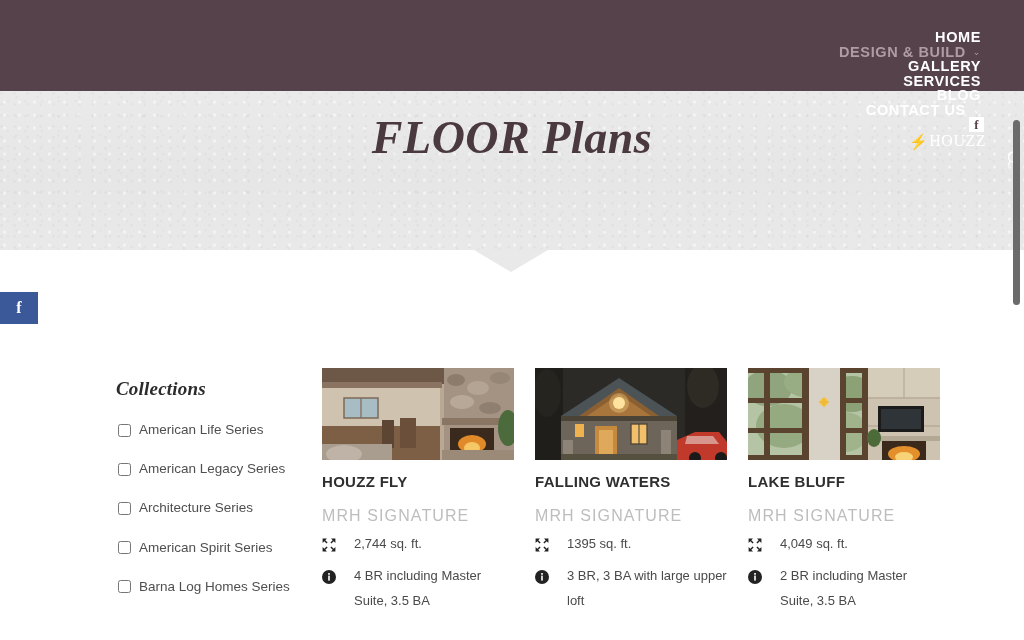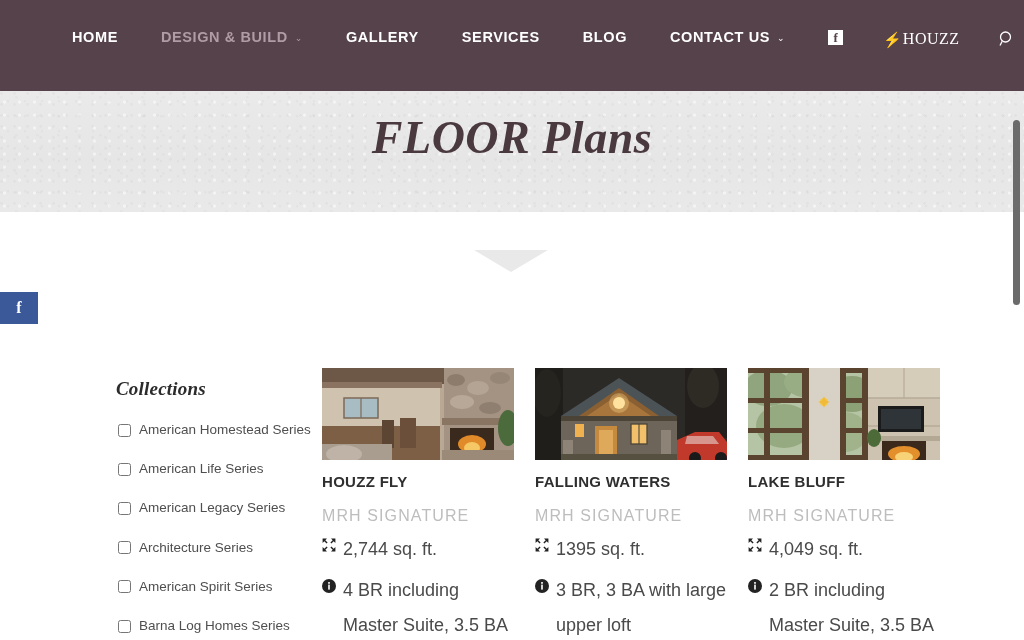--- a/index.html
+++ b/index.html
@@ -25,22 +25,23 @@
     background: #56424b;
     z-index: 30;
   }
 
   .nav-row {
     position: absolute;
     left: 0; right: 0;
     top: 30px;
     height: 30px;
     display: flex;
-    align-items: flex-start;
-    padding-left: 72px;
+    align-items: flex-end;
+    padding-left: 93px;
+    flex-direction: column;
   }
 
   .nav-item {
     font-size: 14.5px;
     font-weight: bold;
     letter-spacing: 0.6px;
     color: #ffffff;
     text-decoration: none;
     white-space: nowrap;
     margin-right: 43px;
@@ -99,21 +100,21 @@
     width: 18px; height: 18px;
     cursor: pointer;
   }
   .nav-search svg { display: block; }
 
   
   .hero {
     position: absolute;
     top: 91px; left: 0;
     width: 1024px;
-    height: 121px;
+    height: 159px;
     background:
       radial-gradient(circle at 12% 22%, rgba(0,0,0,.030) 0 1px, transparent 1.6px),
       radial-gradient(circle at 47% 68%, rgba(0,0,0,.028) 0 1px, transparent 1.6px),
       radial-gradient(circle at 78% 33%, rgba(0,0,0,.025) 0 1px, transparent 1.6px),
       radial-gradient(circle at 30% 85%, rgba(255,255,255,.5) 0 1.2px, transparent 2px),
       linear-gradient(180deg, #eaeaea 0%, #e6e6e6 55%, #e9e9e9 100%);
     background-size: 13px 11px, 17px 15px, 21px 19px, 15px 13px, 100% 100%;
     overflow: hidden;
     padding-left: 43px;
   }
@@ -250,23 +251,24 @@
     color: #bdbdbd;
     letter-spacing: 1.1px;
     margin-top: 15px;
     line-height: 1.2;
   }
 
   .card-spec {
     display: flex;
     align-items: flex-start;
     margin-top: 7px;
-    font-size: 18px;
+    font-size: 13px;
     color: #4a4a4a;
     line-height: 1.9;
+    gap: 11px;
   }
 
   .spec-icon {
     flex: none;
     width: 14px;
     height: 14px;
     margin-right: 7px;
     margin-top: 6px;
     color: #222222;
   }
@@ -378,24 +380,20 @@
 </section>
 <div class="hero-notch"></div>
 
 <div class="fb-share-tab">f</div>
 
 <main class="content">
 
   <aside class="sidebar">
     <div class="collections-title">Collections</div>
 
-    <label class="filter-row">
-      <input type="checkbox" style="">
-      <span class="filter-label">American Homestead Series</span>
-    </label>
 
     <label class="filter-row">
       <input type="checkbox" style="">
       <span class="filter-label">American Life Series</span>
     </label>
 
     <label class="filter-row">
       <input type="checkbox" style="">
       <span class="filter-label">American Legacy Series</span>
     </label>

